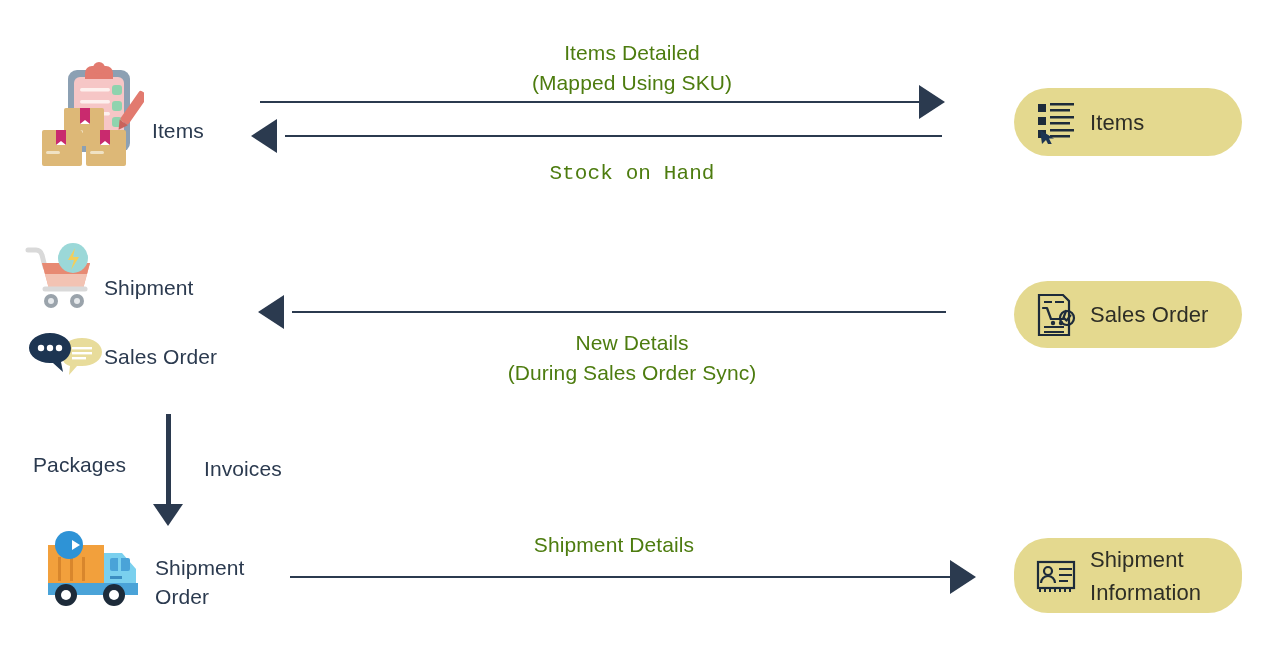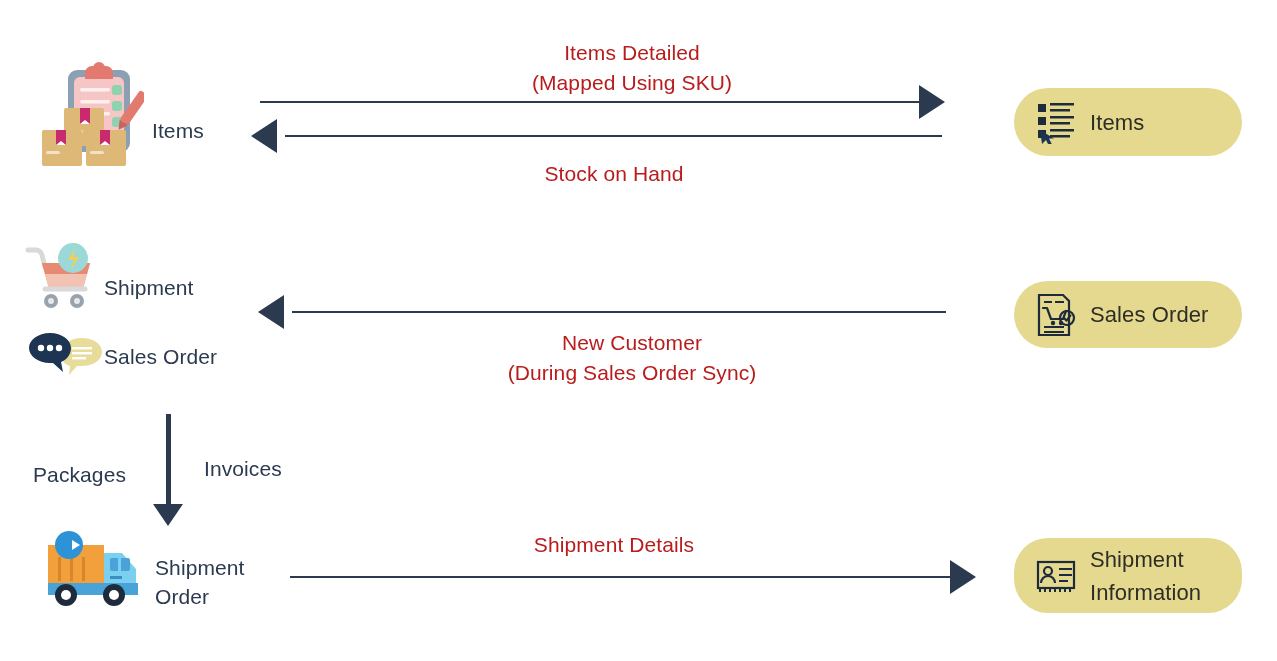--- a/index.html
+++ b/index.html
@@ -20,21 +20,21 @@
 
   
   .label {
     color: #2b3a4f;
     font-size: 21px;
     line-height: 29px;
     white-space: pre;
     letter-spacing: 0.1px;
   }
   .flow-label {
-    color: #b91c1c;
+    color: #4d7c0f;
     font-size: 21px;
     line-height: 30px;
     text-align: center;
     white-space: pre-line;
     letter-spacing: 0.1px;
   }
   .pill-text {
     color: #2e2e26;
     font-size: 22px;
     line-height: 33px;
@@ -117,21 +117,21 @@
 
   <div class="abs flow-label" style="left:382px; top:38px; width:500px;">Items Detailed
 (Mapped Using SKU)</div>
 
   <div class="abs hline" style="left:260px; top:101px; width:662px;"></div>
   <div class="abs arrow-right" style="left:919px; top:85px;"></div>
 
   <div class="abs hline" style="left:285px; top:135px; width:657px;"></div>
   <div class="abs arrow-left" style="left:251px; top:119px;"></div>
 
-  <div class="abs flow-label" style="left:364px; top:159px; width:500px;">Stock on Hand</div>
+  <div class="abs flow-label" style="left:382px; top:159px; width:500px;font-family:Liberation Mono, monospace;">Stock on Hand</div>
 
   <div class="abs pill" style="left:1014px; top:88px; width:228px; height:68px;">
     <span>
       <svg class="icon-art" width="40" height="44" viewBox="0 0 40 44">
         <rect x="2" y="4" width="8" height="8" fill="#1d2b3a"></rect>
         <rect x="2" y="17" width="8" height="8" fill="#1d2b3a"></rect>
         <rect x="2" y="30" width="8" height="8" fill="#1d2b3a"></rect>
         <rect x="14" y="3" width="24" height="2.5" fill="#1d2b3a"></rect>
         <rect x="14" y="9" width="20" height="2.5" fill="#1d2b3a"></rect>
         <rect x="14" y="16" width="24" height="2.5" fill="#1d2b3a"></rect>
@@ -173,21 +173,21 @@
       <circle cx="22" cy="16" r="3.2" fill="#fff"></circle>
       <circle cx="31" cy="16" r="3.2" fill="#fff"></circle>
     </svg>
   </div>
 
   <div class="abs label" style="left:104px; top:342px;">Sales Order</div>
 
   <div class="abs hline" style="left:292px; top:311px; width:654px;"></div>
   <div class="abs arrow-left" style="left:258px; top:295px;"></div>
 
-  <div class="abs flow-label" style="left:382px; top:328px; width:500px;">New Customer
+  <div class="abs flow-label" style="left:382px; top:328px; width:500px;">New Details
 (During Sales Order Sync)</div>
 
   <div class="abs pill" style="left:1014px; top:281px; width:228px; height:67px;">
     <span>
       <svg class="icon-art" width="40" height="44" viewBox="0 0 40 44">
         <path d="M3 2h24l6 6v34H3z" fill="none" stroke="#1d2b3a" stroke-width="2.2"></path>
         <rect x="8" y="8" width="8" height="2" fill="#1d2b3a"></rect>
         <rect x="19" y="8" width="9" height="2" fill="#1d2b3a"></rect>
         <rect x="8" y="33" width="20" height="2" fill="#1d2b3a"></rect>
         <rect x="8" y="38" width="20" height="2" fill="#1d2b3a"></rect>
@@ -197,21 +197,21 @@
         <circle cx="31" cy="25" r="7" fill="none" stroke="#1d2b3a" stroke-width="2.2"></circle>
         <path d="M28 25l2.4 2.6 4-5" stroke="#1d2b3a" stroke-width="2.2" fill="none" stroke-linecap="round" stroke-linejoin="round"></path>
       </svg>
     </span>
     <span class="pill-text">Sales Order</span>
   </div>
 
   <div class="abs vline" style="left:166px; top:414px; height:92px;"></div>
   <div class="abs arrow-down" style="left:153px; top:504px;"></div>
 
-  <div class="abs label" style="left:33px; top:460px;">Packages</div>
+  <div class="abs label" style="left:33px; top:450px;">Packages</div>
   <div class="abs label" style="left:204px; top:454px;">Invoices</div>
 
   <div class="abs" style="left:40px; top:531px; width:106px; height:78px;">
     <svg class="icon-art" width="106" height="78" viewBox="0 0 106 78">
       <rect x="8" y="14" width="56" height="38" fill="#f2a03c"></rect>
       <rect x="8" y="52" width="90" height="12" fill="#4aa3d8"></rect>
       <path d="M64 22h18l14 16v14H64z" fill="#7ad0ee"></path>
       <rect x="70" y="27" width="20" height="13" rx="2" fill="#4aa3d8"></rect>
       <rect x="78" y="27" width="3" height="13" fill="#7ad0ee"></rect>
       <rect x="18" y="26" width="3" height="24" fill="#d8862c"></rect>

